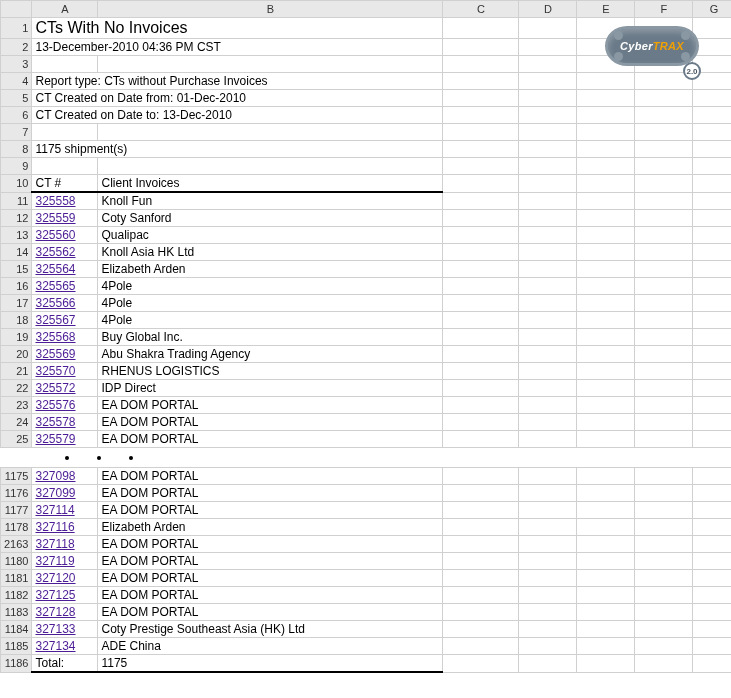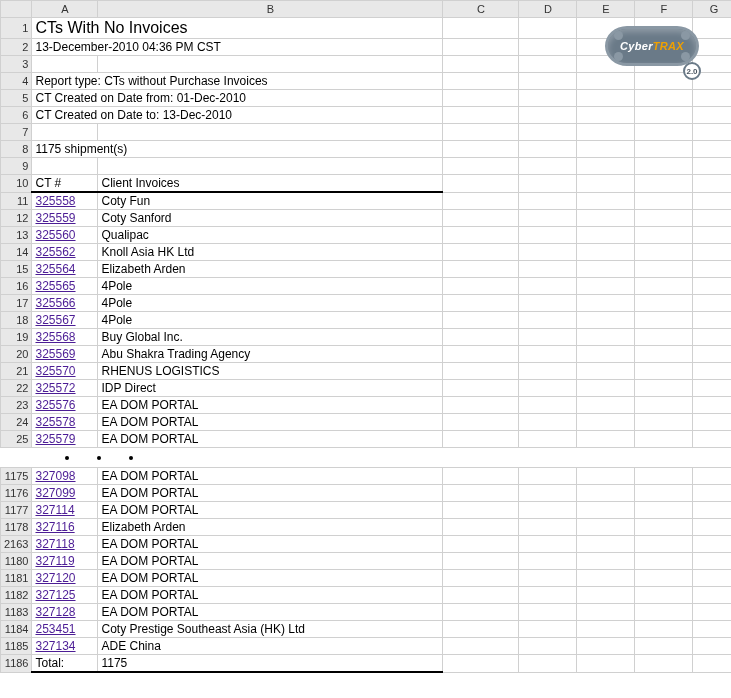--- a/index.html
+++ b/index.html
@@ -264,21 +264,21 @@
         <td class="col-B hdr-cell">Client Invoices</td>
         <td class="col-C"></td>
         <td class="col-D"></td>
         <td class="col-E"></td>
         <td class="col-F"></td>
         <td class="col-G"></td>
       </tr>
       <tr>
         <td class="row-header">11</td>
         <td class="col-A link-cell">325558</td>
-        <td class="col-B">Coty Fun</td>
+        <td class="col-B">Knoll Fun</td>
         <td class="col-C"></td>
         <td class="col-D"></td>
         <td class="col-E"></td>
         <td class="col-F"></td>
         <td class="col-G"></td>
       </tr>
       <tr>
         <td class="row-header">12</td>
         <td class="col-A link-cell">325559</td>
         <td class="col-B">Coty Sanford</td>
@@ -506,21 +506,21 @@
         <td class="col-A link-cell">327128</td>
         <td class="col-B">EA DOM PORTAL</td>
         <td class="col-C"></td>
         <td class="col-D"></td>
         <td class="col-E"></td>
         <td class="col-F"></td>
         <td class="col-G"></td>
       </tr>
       <tr>
         <td class="row-header">1184</td>
-        <td class="col-A link-cell">253451</td>
+        <td class="col-A link-cell">327133</td>
         <td class="col-B">Coty Prestige Southeast Asia (HK) Ltd</td>
         <td class="col-C"></td>
         <td class="col-D"></td>
         <td class="col-E"></td>
         <td class="col-F"></td>
         <td class="col-G"></td>
       </tr>
       <tr>
         <td class="row-header">1185</td>
         <td class="col-A link-cell">327134</td>

